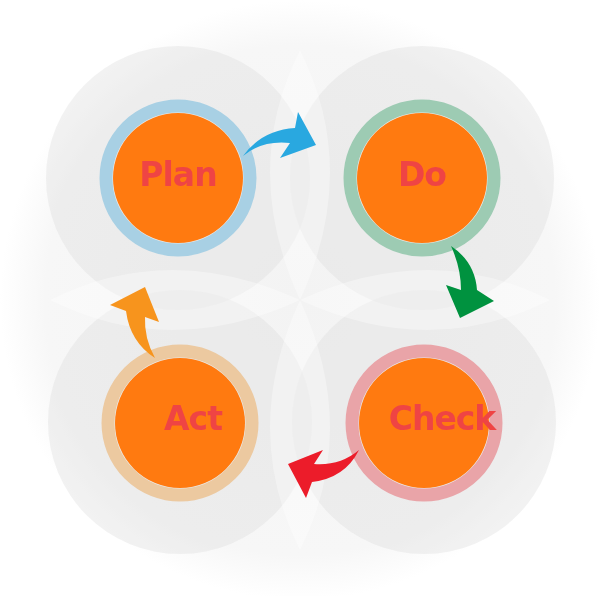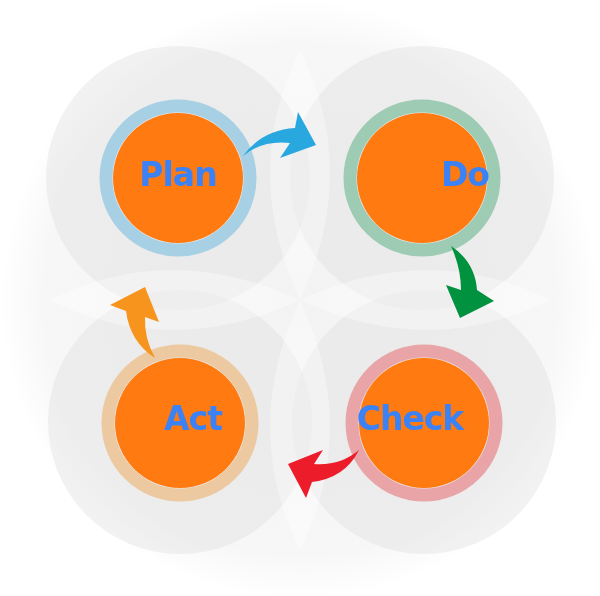--- a/index.html
+++ b/index.html
@@ -1,18 +1,18 @@
 <!DOCTYPE html>
 <html><head>
 <meta charset="utf-8">
 <style>
   html, body { margin:0; padding:0; background:#ffffff; }
   body { width:600px; height:596px; overflow:hidden; position:relative; font-family:"DejaVu Sans", sans-serif; }
   #stage { position:absolute; left:0; top:0; width:600px; height:596px; }
-  .label { position:absolute; color:#3b82f6; font-weight:bold; font-size:33px; text-align:center; line-height:40px; letter-spacing:-1px; }
+  .label { position:absolute; color:#ef4444; font-weight:bold; font-size:33px; text-align:center; line-height:40px; letter-spacing:-1px; }
 </style>
 </head>
 <body>
 
 <div id="stage">
   <svg width="600" height="596" viewBox="0 0 600 596">
     <defs>
       <radialGradient id="bgGlow" cx="50%" cy="50%" r="50%">
         <stop offset="0%" stop-color="#f3f3f3"></stop>
         <stop offset="85%" stop-color="#f7f7f7"></stop>
@@ -46,16 +46,16 @@
     <circle cx="424" cy="423" r="65" fill="#FF7A10"></circle>
     <circle cx="180" cy="423" r="65" fill="#FF7A10"></circle>
 
     <path fill="#29A8E0" d="M243 156 Q262 130 295 128 L298 112 L316 145 L280 158 L290 143 Q262 140 243 156 Z"></path>
     <path fill="#00923F" d="M451 246 Q475 262 477 290 L494 301 L460 318 L446 285 L461 290 Q461 268 451 246 Z"></path>
     <path fill="#EC1C2A" d="M359 450 Q345 478 312 482 L306 498 L288 464 L323 450 L314 464 Q340 466 359 450 Z"></path>
     <path fill="#F7941D" d="M155 358 Q130 342 126 311 L110 305 L145 287 L159 322 L145 317 Q144 338 155 358 Z"></path>
   </svg>
 
   <div class="label" style="left:113px; top:155px; width:130px;">Plan</div>
-  <div class="label" style="left:368px; top:155px; width:130px;padding-left:32px;">Do</div>
-  <div class="label" style="left:340px; top:399px; width:140px;">Check</div>
+  <div class="label" style="left:357px; top:155px; width:130px;">Do</div>
+  <div class="label" style="left:372px; top:399px; width:140px;">Check</div>
   <div class="label" style="left:115px; top:399px; width:156px;">Act</div>
 </div>
 
 </body></html>

